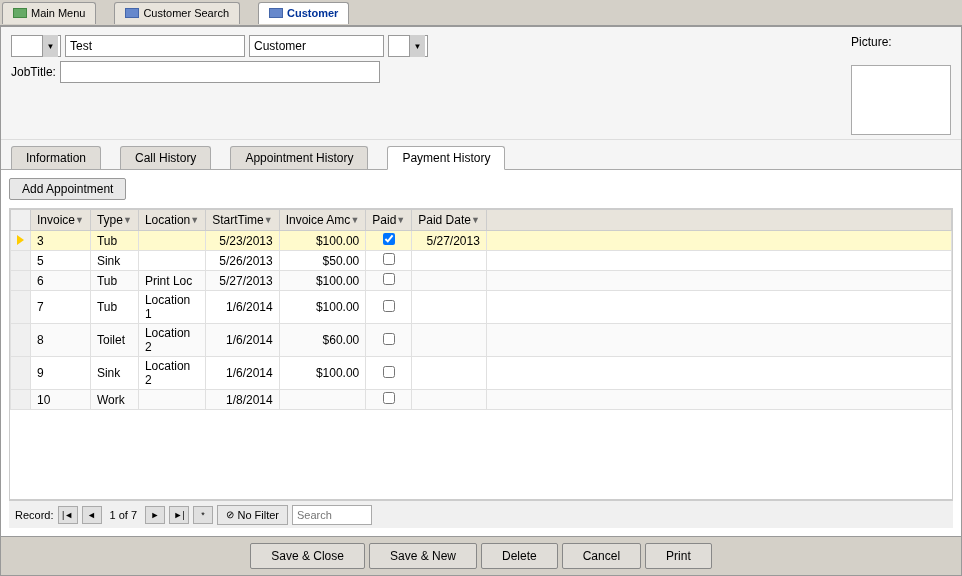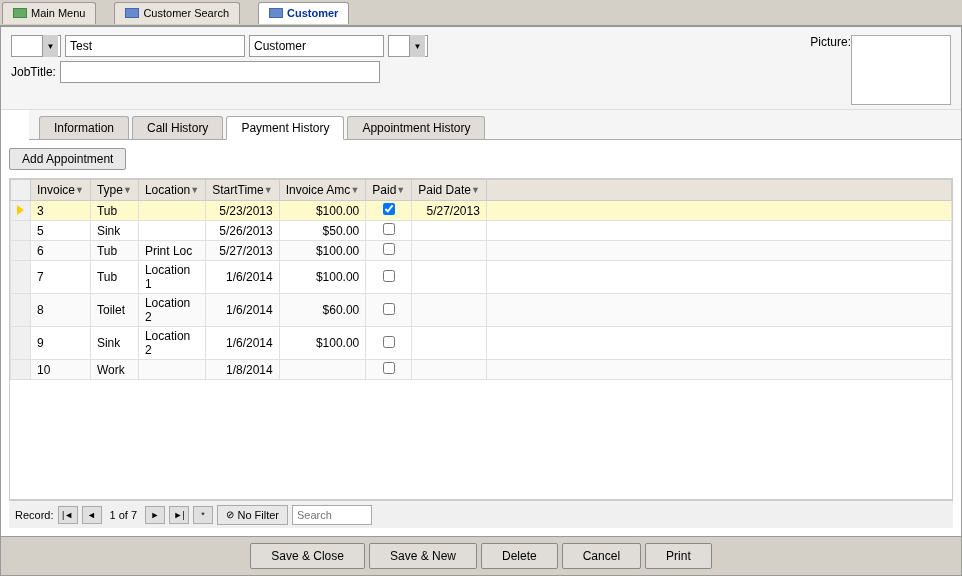--- a/index.html
+++ b/index.html
@@ -130,42 +130,41 @@
     .input-jobtitle {
       width: 320px;
       border: 1px solid #999;
       height: 22px;
       padding: 0 4px;
       background: white;
       font-size: 12px;
     }
     .header-right {
       display: flex;
-      flex-direction: row;
+      flex-direction: column;
       align-items: flex-start;
-      gap: 0;
+      gap: 16px;
     }
     .picture-label {
       font-size: 12px;
     }
     .picture-box {
       width: 100px;
       height: 70px;
       border: 1px solid #aaa;
       background: white;
     }
 
     
     .inner-tabs {
       display: flex;
       padding: 6px 10px 0 10px;
       background: #f5f5f5;
-      gap: 1px;
+      gap: 17px;
       border-bottom: 1px solid #aaa;
-      margin-left: 28px;
     }
     .inner-tab {
       padding: 4px 14px;
       border: 1px solid #aaa;
       border-bottom: none;
       background: #e0ddd8;
       cursor: pointer;
       font-size: 12px;
       border-radius: 3px 3px 0 0;
       margin-right: 2px;
@@ -380,25 +379,25 @@
     </div>
   </div>
 
   <div class="inner-tabs">
     <div class="inner-tab">
       <span>Information</span>
     </div>
     <div class="inner-tab">
       <span>Call History</span>
     </div>
+    <div class="inner-tab">
+      <span>Appointment History</span>
+    </div>
     <div class="inner-tab active">
       <span>Payment History</span>
-    </div>
-    <div class="inner-tab">
-      <span>Appointment History</span>
     </div>
   </div>
 
   <div class="content-panel">
     <div>
       <button class="add-button">
         <span>Add Appointment</span>
       </button>
     </div>
 

